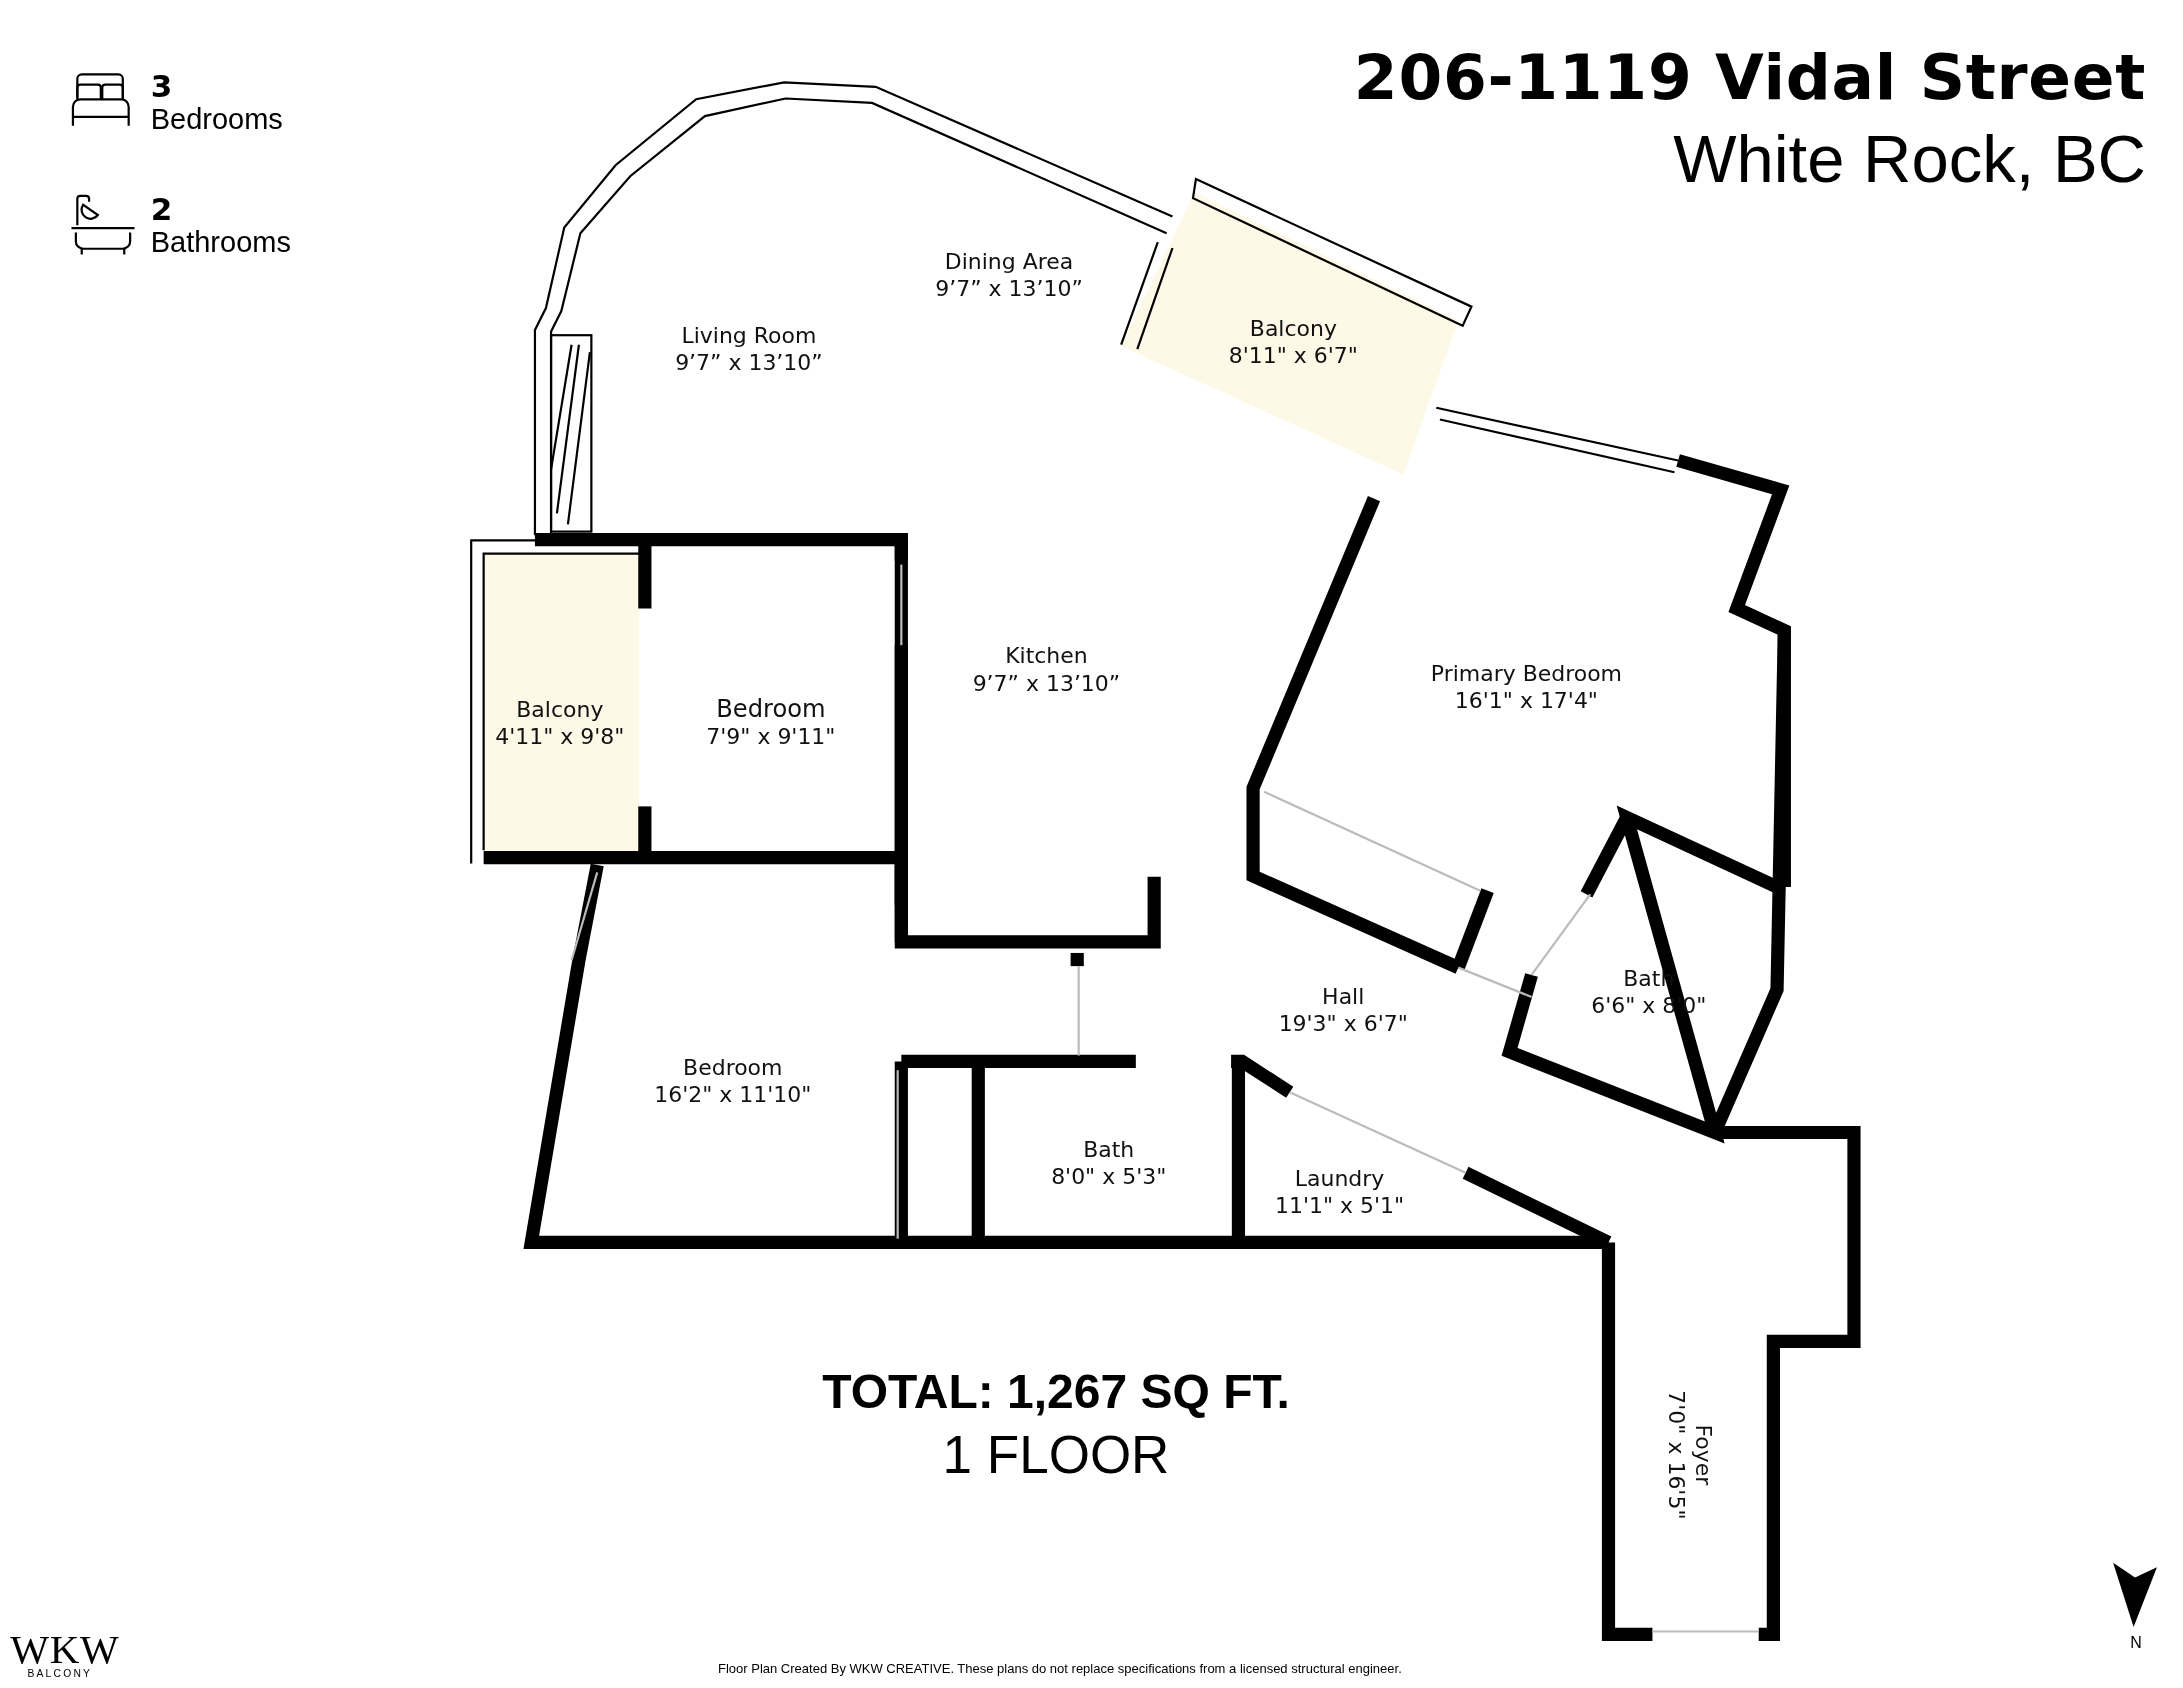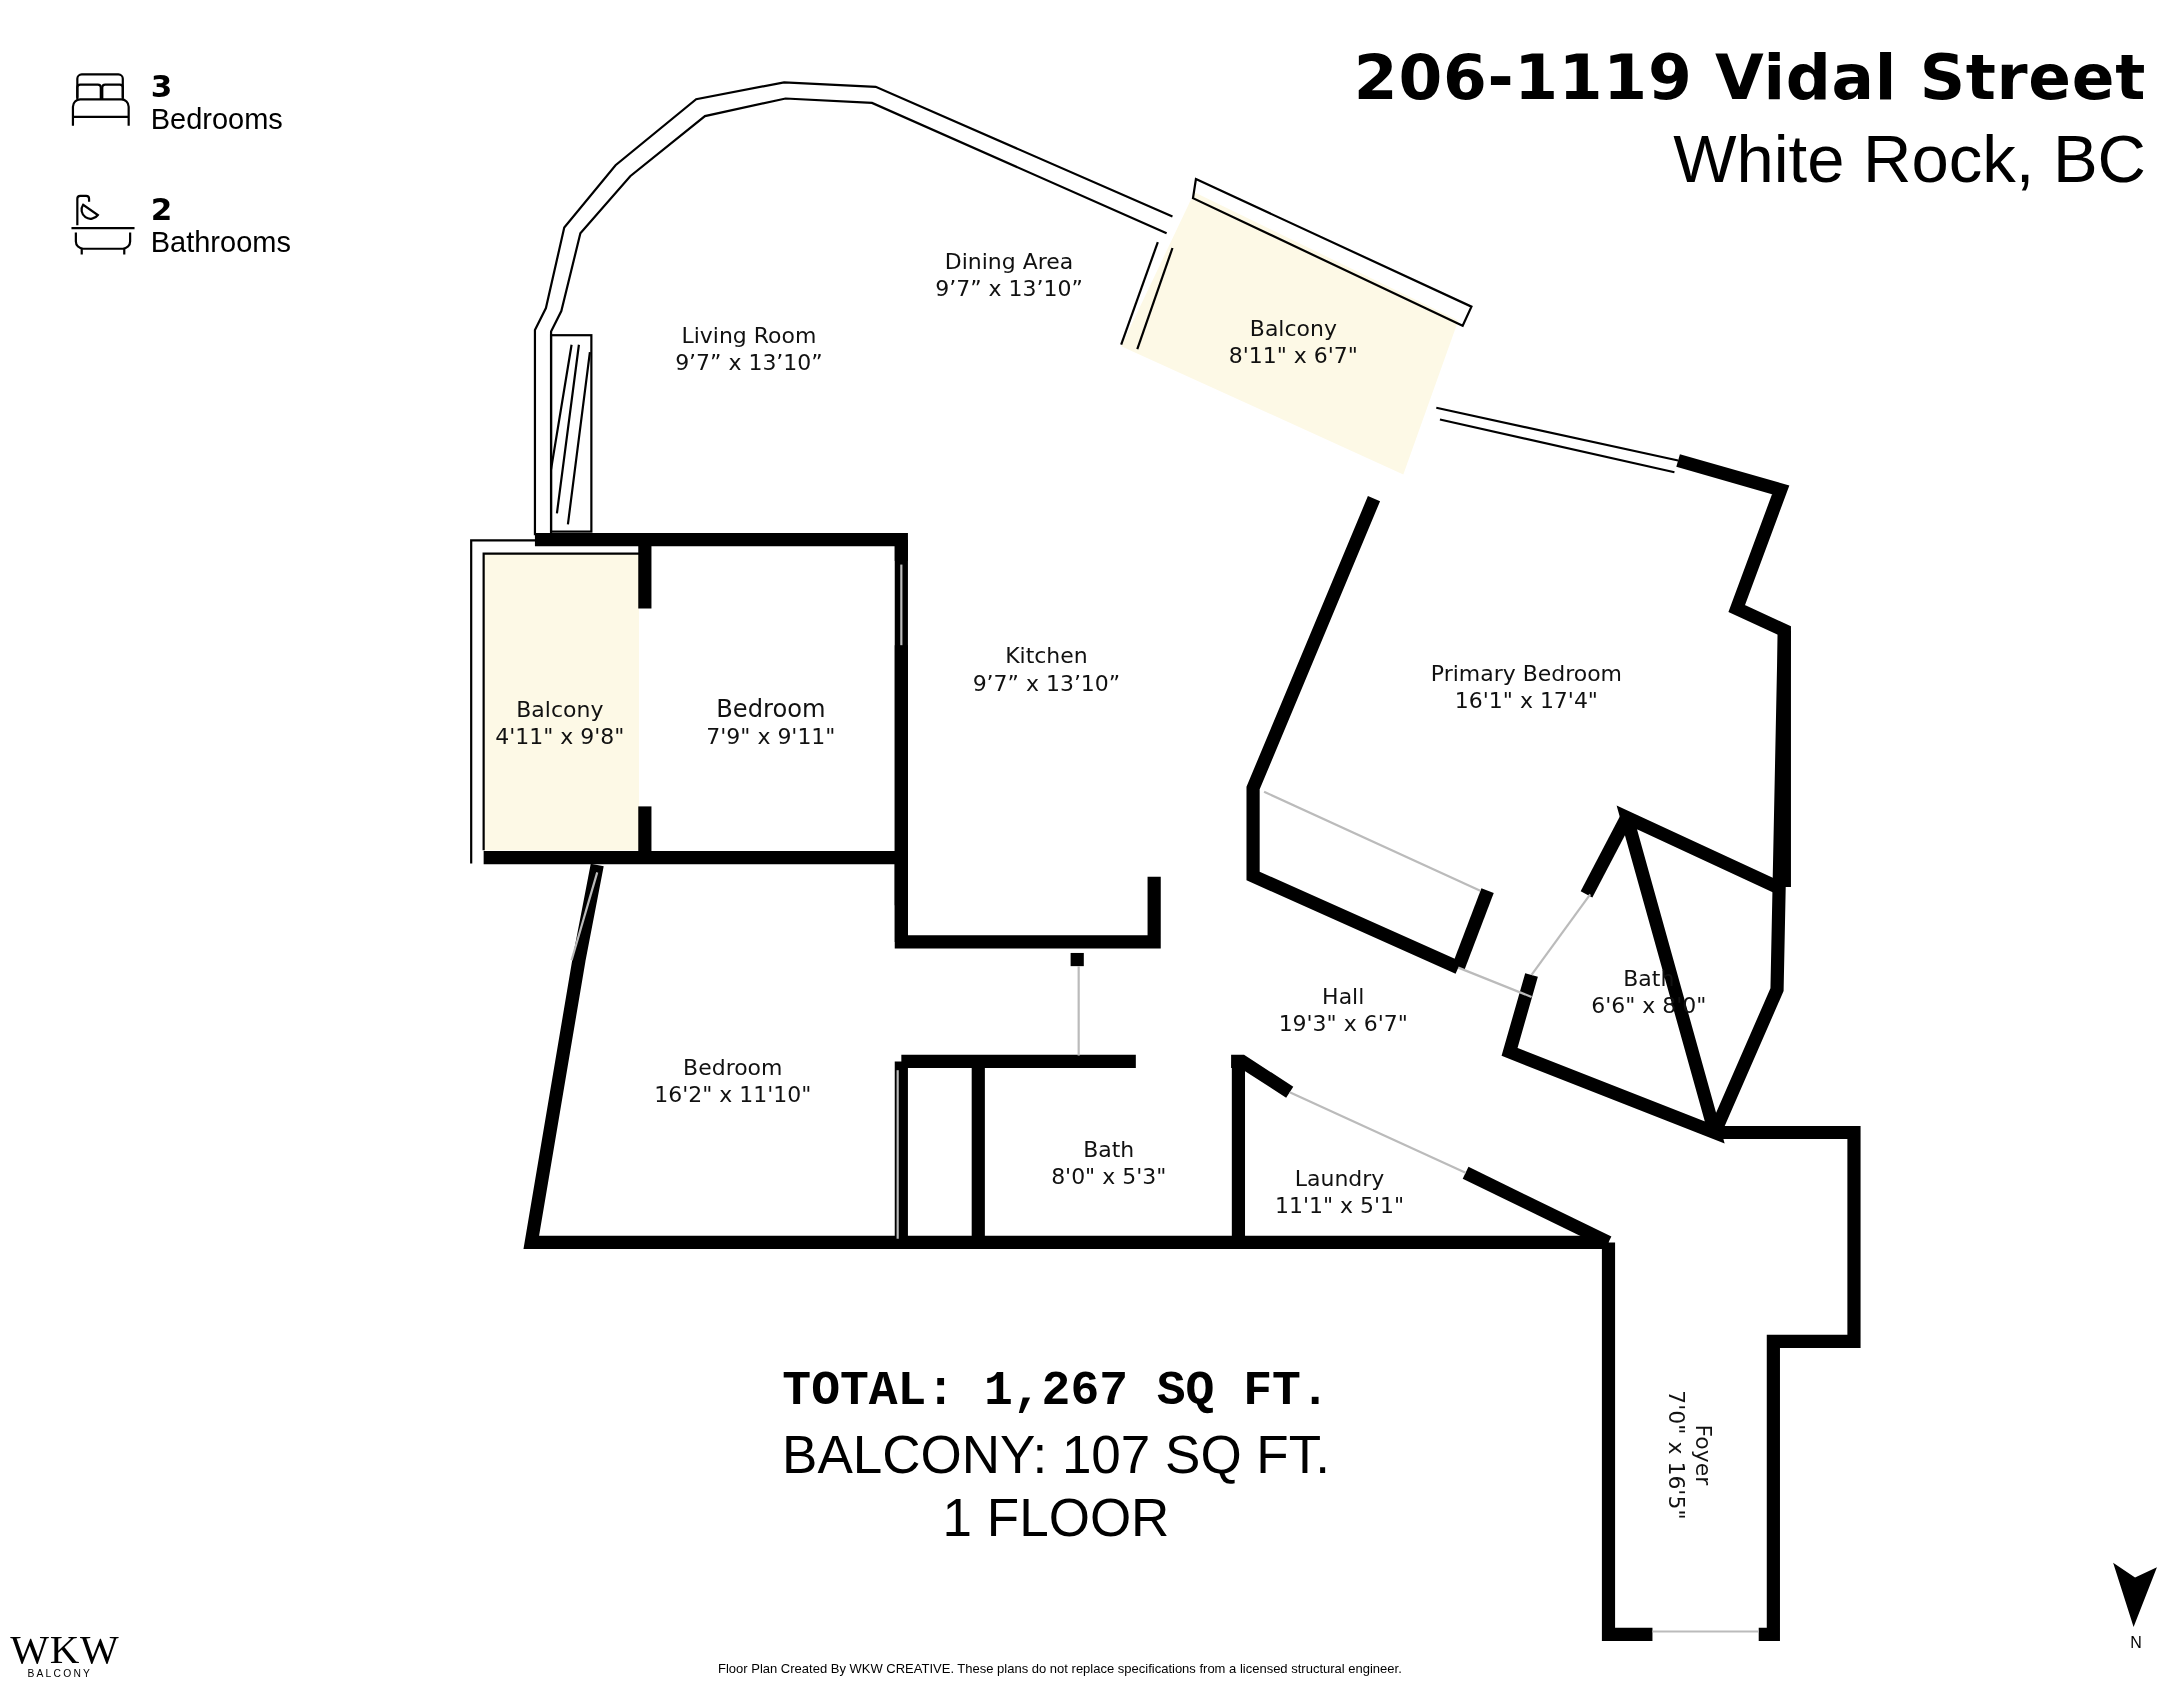--- a/index.html
+++ b/index.html
@@ -7,21 +7,21 @@
   .stat { position: absolute; left: 70px; display: flex; align-items: flex-start; gap: 14.7px; }
   .stat svg { width: 66px; height: 66px; }
   .stat .num { font-family: "DejaVu Sans", sans-serif; font-weight: bold; font-size: 31px; line-height: 32px; display: block; }
   .stat .lbl { font-family: "Liberation Sans", sans-serif; font-size: 29px; line-height: 34px; display: block; }
   .addr { position: absolute; right: 37px; top: 37px; text-align: right; }
   .addr .street { font-family: "DejaVu Sans", sans-serif; font-weight: bold; font-size: 63px; line-height: 81px; letter-spacing: 0.7px; text-align: center; }
   .addr .city { font-family: "Liberation Sans", sans-serif; font-size: 67px; line-height: 81px; font-weight: normal; text-align: right; }
   .plan { position: absolute; left: 0; top: 0; width: 2183px; height: 1689px; }
   .room-name, .room-dim { font-family: "DejaVu Sans", sans-serif; font-size: 30px; fill: #111; text-anchor: middle; }
   .totals { position: absolute; left: 770px; top: 1360px; width: 572px; text-align: center; }
-  .totals .total { font-family: Liberation Mono, monospace; font-weight: bold; font-size: 48px; line-height: 63px; }
+  .totals .total { font-family: Liberation Sans, sans-serif; font-weight: bold; font-size: 48px; line-height: 63px; }
   .totals .balc, .totals .floors { font-family: "Liberation Sans", sans-serif; font-size: 53px; line-height: 63px; }
   .logo { position: absolute; left: 10.3px; top: 1631px; text-align: center; width: 99px; }
   .logo .wkw { font-family: "Liberation Serif", serif; font-size: 41px; line-height: 37px; letter-spacing: 0.7px; }
   .logo .creative { font-family: "Liberation Sans", sans-serif; font-size: 10.3px; letter-spacing: 2.2px; }
   .footer { position: absolute; left: 718px; top: 1661px; font-family: "Liberation Sans", sans-serif; font-size: 13px; color: #000000; }
   .compass { position: absolute; left: 2092px; top: 1557px; width: 88px; text-align: center; }
   .compass .n { font-family: "Liberation Sans", sans-serif; font-size: 16px; display: block; margin-top: 1.5px; }
 </style>
 </head>
 <body>
@@ -170,21 +170,20 @@
     <text class="room-dim" x="1828" y="1655">11'1" x 5'1"</text>
   </g>
   <g transform="translate(2302,1985) rotate(90)">
     <text class="room-name" x="0" y="-12">Foyer</text>
     <text class="room-dim" x="0" y="24">7'0" x 16'5"</text>
   </g>
 </svg>
 
 <div class="totals">
   <div class="total">TOTAL: 1,267 SQ FT.</div>
-  <div class="balc">BALCONY: 107 SQ FT.</div>
   <div class="floors">1 FLOOR</div>
 </div>
 
 <div class="logo">
   <div class="wkw">WKW</div>
   <div class="creative">BALCONY</div>
 </div>
 
 <div class="footer">Floor Plan Created By WKW CREATIVE. These plans do not replace specifications from a licensed structural engineer.</div>
 

